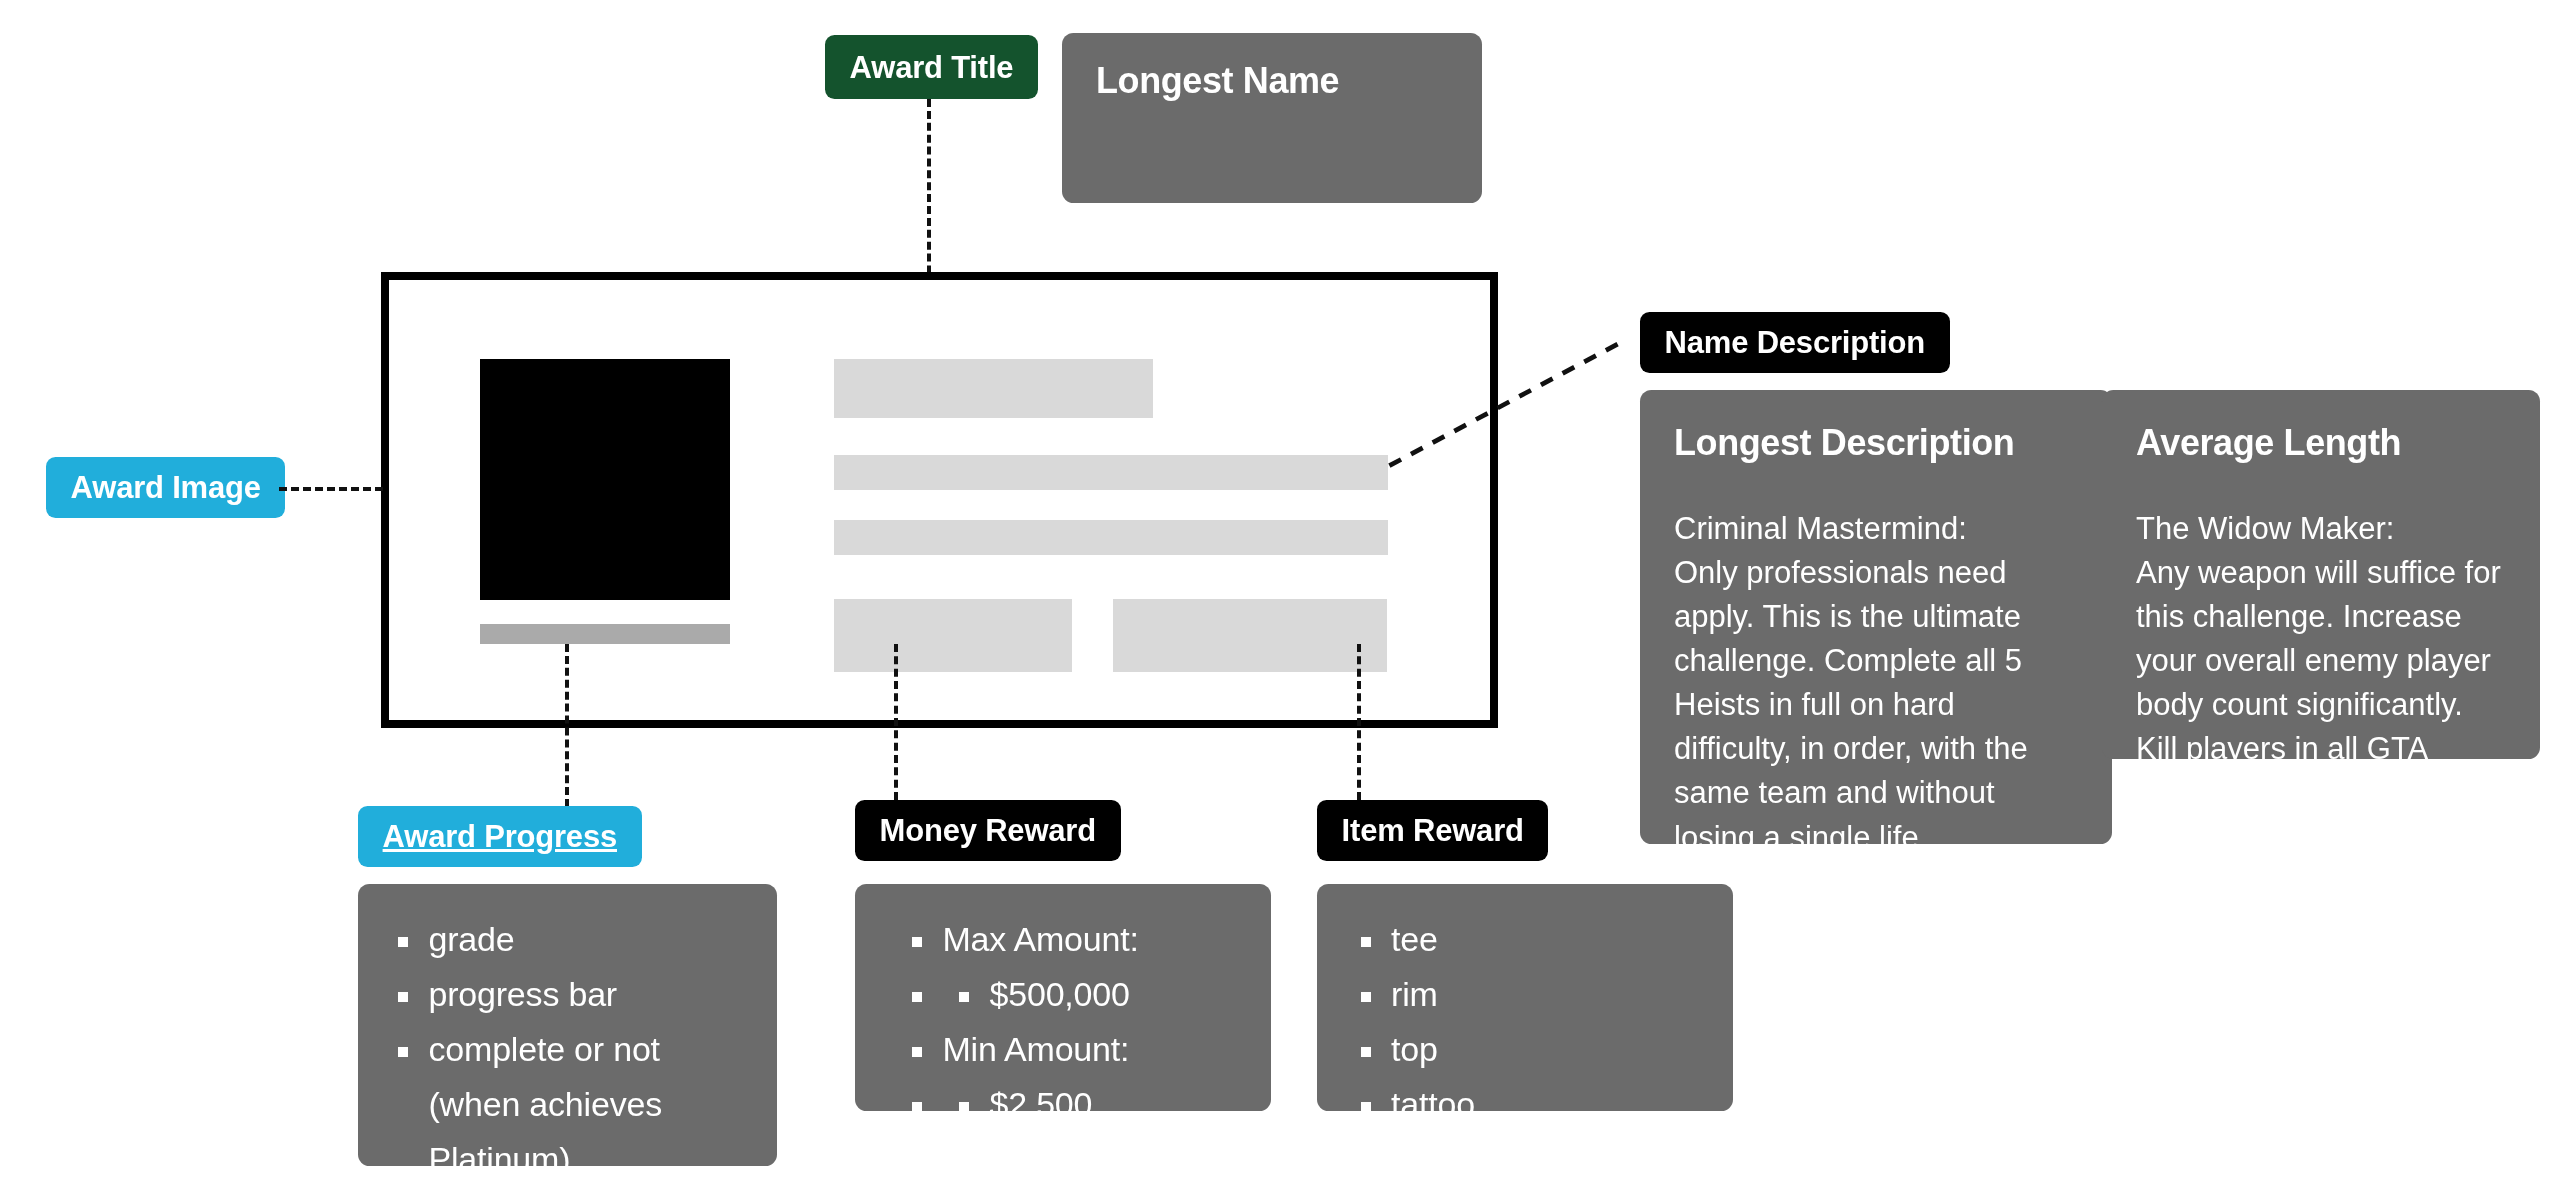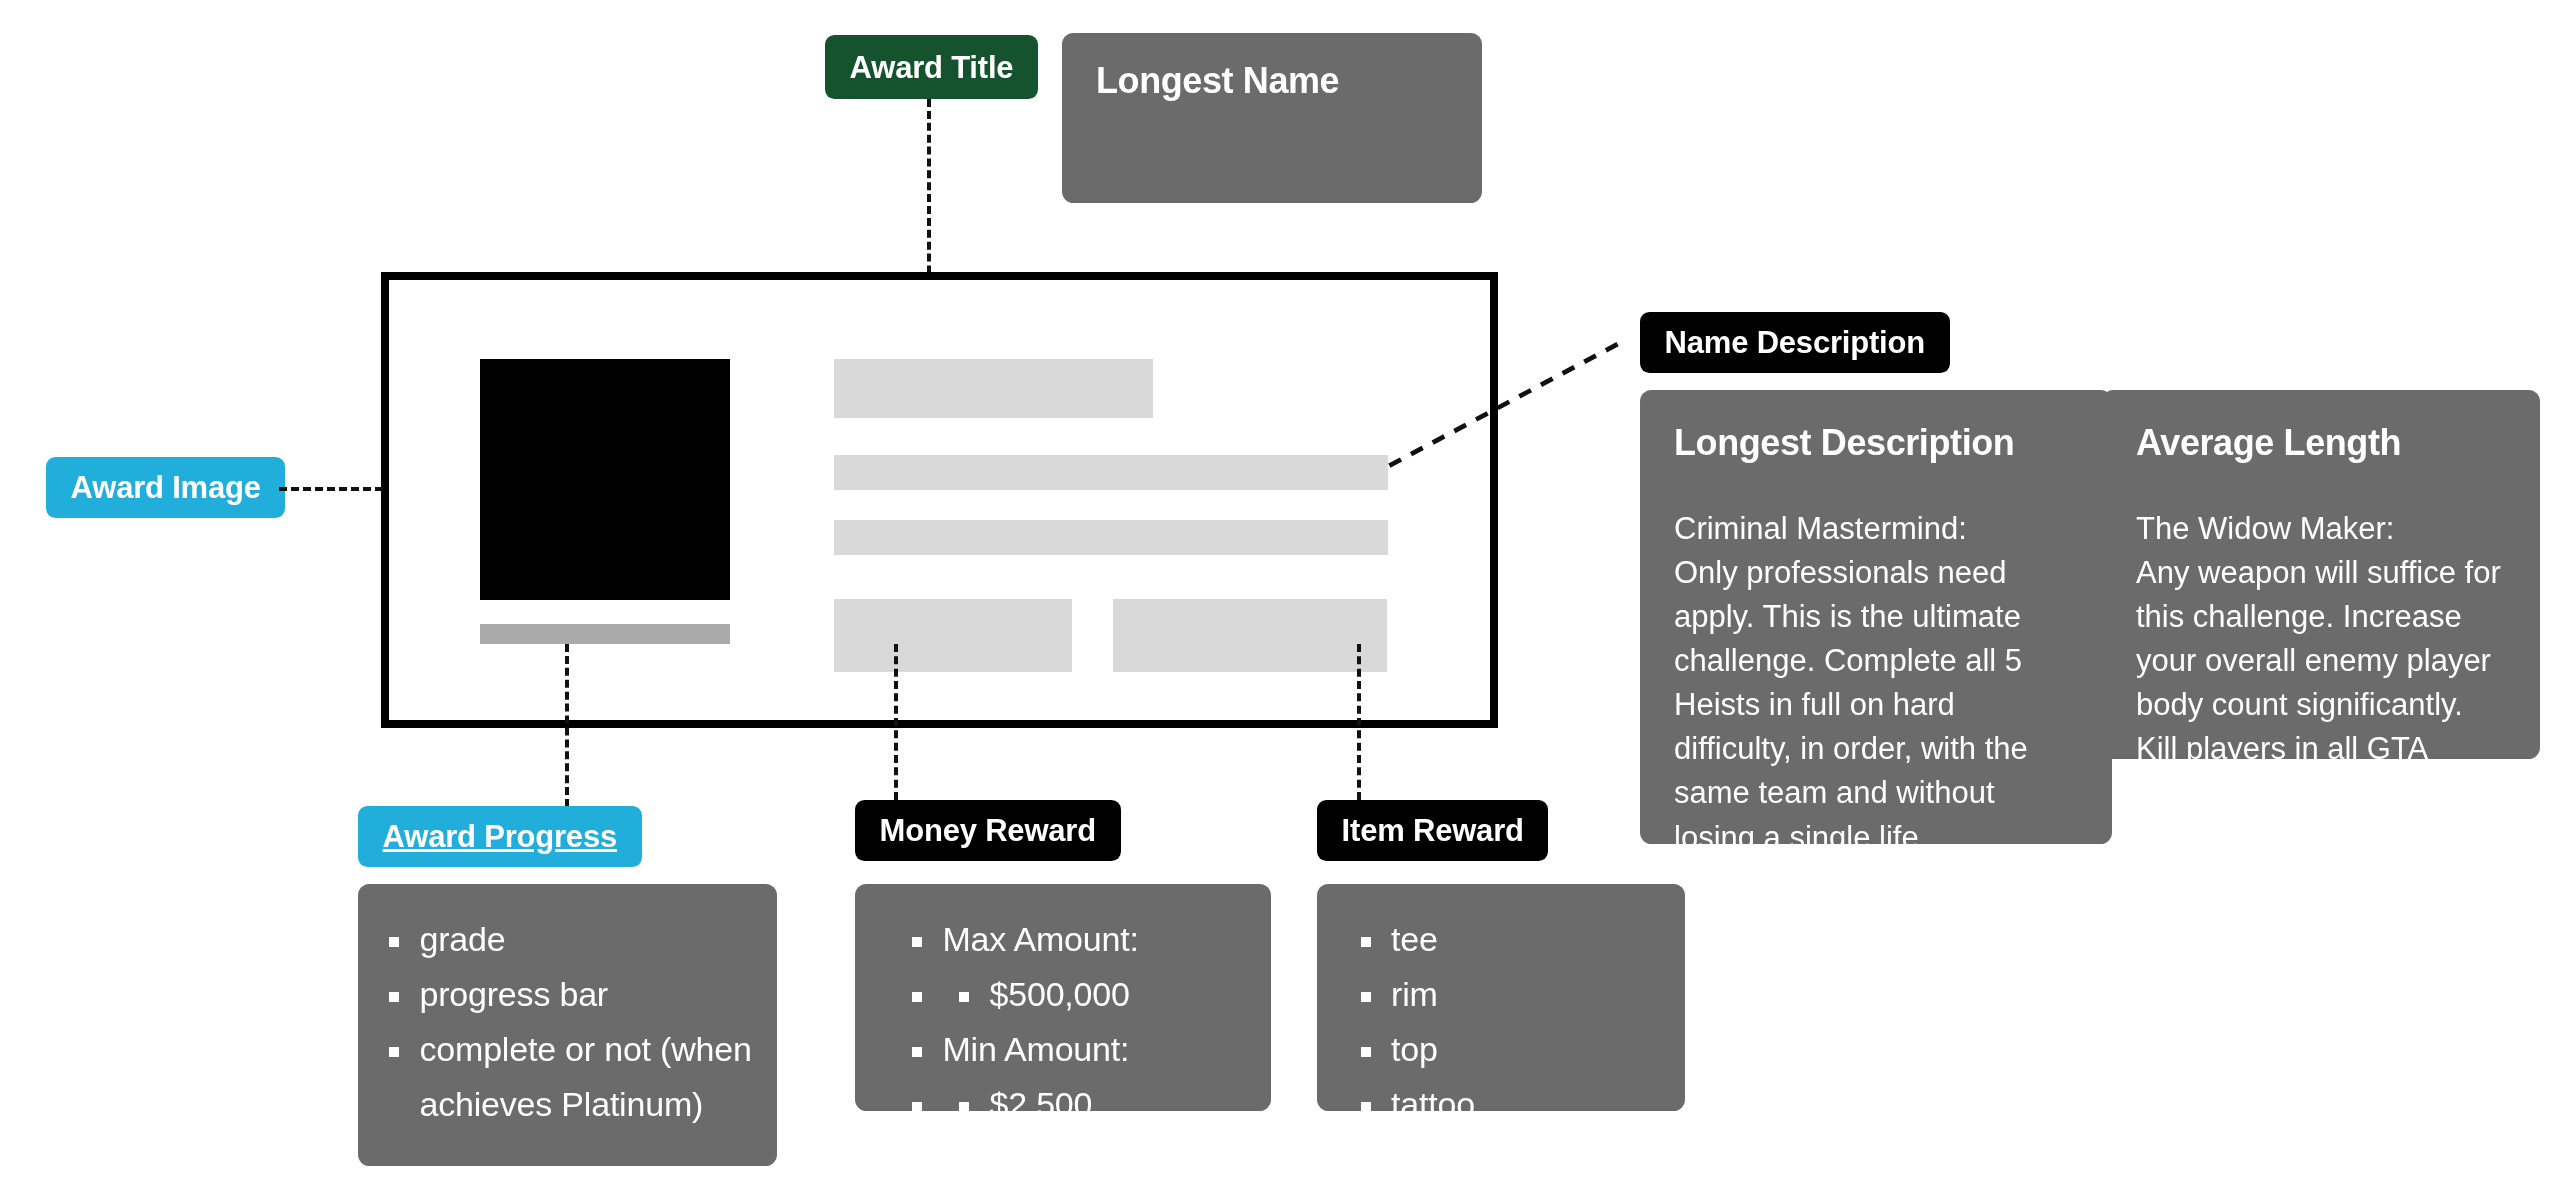--- a/index.html
+++ b/index.html
@@ -175,21 +175,21 @@
   <div class="panel" style="left:2102px; top:390px; width:438px; height:369px;">
     <div class="panel-title">Average Length</div>
     <div class="panel-body">The Widow Maker:
 Any weapon will suffice for this challenge. Increase your overall enemy player body count significantly. Kill players in all GTA Online modes.</div>
   </div>
 
   <div class="dash-v" style="left:565px; top:644px; height:163px;"></div>
 
   <div class="badge badge-blue" style="left:358px; top:806px; height:61px;text-decoration:underline;">Award Progress</div>
 
-  <div class="panel" style="left:358px; top:884px; width:419px; height:282px; padding:28px 12px;">
+  <div class="panel" style="left:358px; top:884px; width:419px; height:282px; padding:28px 21px;">
     <ul>
       <li>grade</li>
       <li>progress bar</li>
       <li>complete or not (when achieves Platinum)</li>
     </ul>
   </div>
 
   <div class="dash-v" style="left:894px; top:644px; height:156px;"></div>
 
   <div class="badge badge-black" style="left:855px; top:800px; height:61px;">Money Reward</div>
@@ -208,21 +208,21 @@
           <li>$2,500</li>
         </ul>
       </li>
     </ul>
   </div>
 
   <div class="dash-v" style="left:1357px; top:644px; height:156px;"></div>
 
   <div class="badge badge-black" style="left:1317px; top:800px; height:61px;">Item Reward</div>
 
-  <div class="panel" style="left:1317px; top:884px; width:368px; height:227px; padding:28px 24.6px;">
+  <div class="panel" style="left:1317px; top:884px; width:416px; height:227px; padding:28px 24.6px;">
     <ul>
       <li>tee</li>
       <li>rim</li>
       <li>top</li>
       <li>tattoo</li>
     </ul>
   </div>
 
 </div>
 

